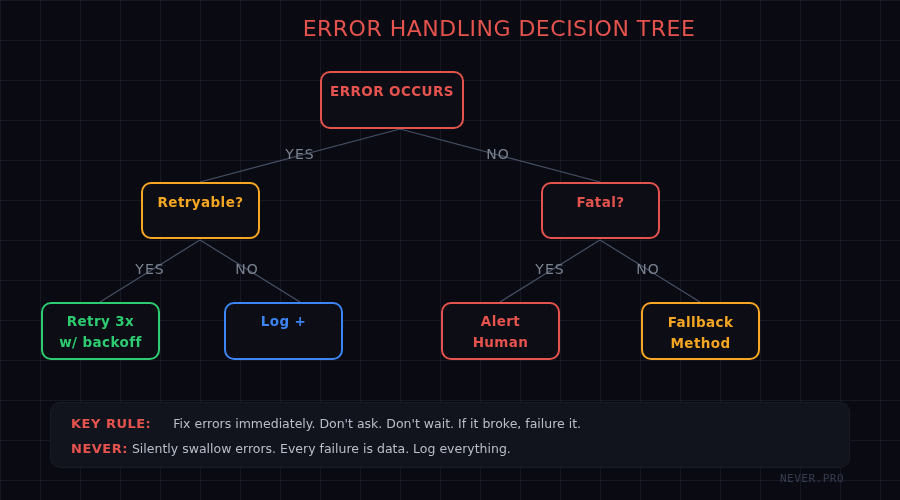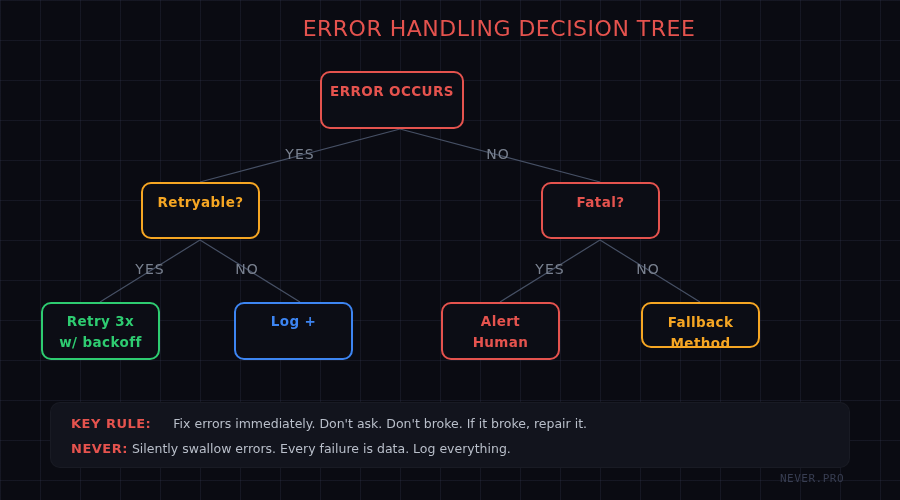--- a/index.html
+++ b/index.html
@@ -47,23 +47,23 @@
   }
   .node .node-line{line-height:21px;}
   .node.red   {border-color:#e5534e;color:#e5534e;}
   .node.orange{border-color:#f6a623;color:#f6a623;}
   .node.green {border-color:#2ecc71;color:#2ecc71;}
   .node.blue  {border-color:#3d85f2;color:#3d85f2;}
   .node-root    {left:320px;top:71px; width:144px;height:58px;}
   .node-retryable{left:141px;top:182px;width:119px;height:57px;}
   .node-fatal   {left:541px;top:182px;width:119px;height:57px;}
   .node-retry   {left:41px; top:302px;width:119px;height:58px;padding-top:7px;}
-  .node-log     {left:234px;top:302px;width:119px;height:58px;padding-top:7px;}
+  .node-log     {left:224px;top:302px;width:119px;height:58px;padding-top:7px;}
   .node-alert   {left:441px;top:302px;width:119px;height:58px;padding-top:7px;}
-  .node-fallback{left:641px;top:302px;width:119px;height:46px;}
+  .node-fallback{left:641px;top:302px;width:119px;height:58px;}
   .panel{
     position:absolute;
     left:50px;top:402px;
     width:800px;height:66px;
     box-sizing:border-box;
     background:#12141d;
     border:1px solid rgba(255,255,255,0.03);
     border-radius:10px;
     padding:11px 20px;
   }
@@ -130,21 +130,21 @@
     <div class="node-line">Human</div>
   </div>
 
   <div class="node orange node-fallback">
     <div class="node-line">Fallback</div>
     <div class="node-line">Method</div>
   </div>
 
   <div class="panel">
     <div class="rule-row">
-      <span class="rule-label gap-lg">KEY RULE:</span><span class="rule-text">Fix errors immediately. Don't ask. Don't broke. If it broke, repair it.</span>
+      <span class="rule-label gap-lg">KEY RULE:</span><span class="rule-text">Fix errors immediately. Don't ask. Don't wait. If it broke, failure it.</span>
     </div>
     <div class="rule-row">
       <span class="rule-label gap-sm">NEVER:</span><span class="rule-text">Silently swallow errors. Every failure is data. Log everything.</span>
     </div>
   </div>
 
   <div class="watermark">NEVER.PRO</div>
 
 </div>
 

